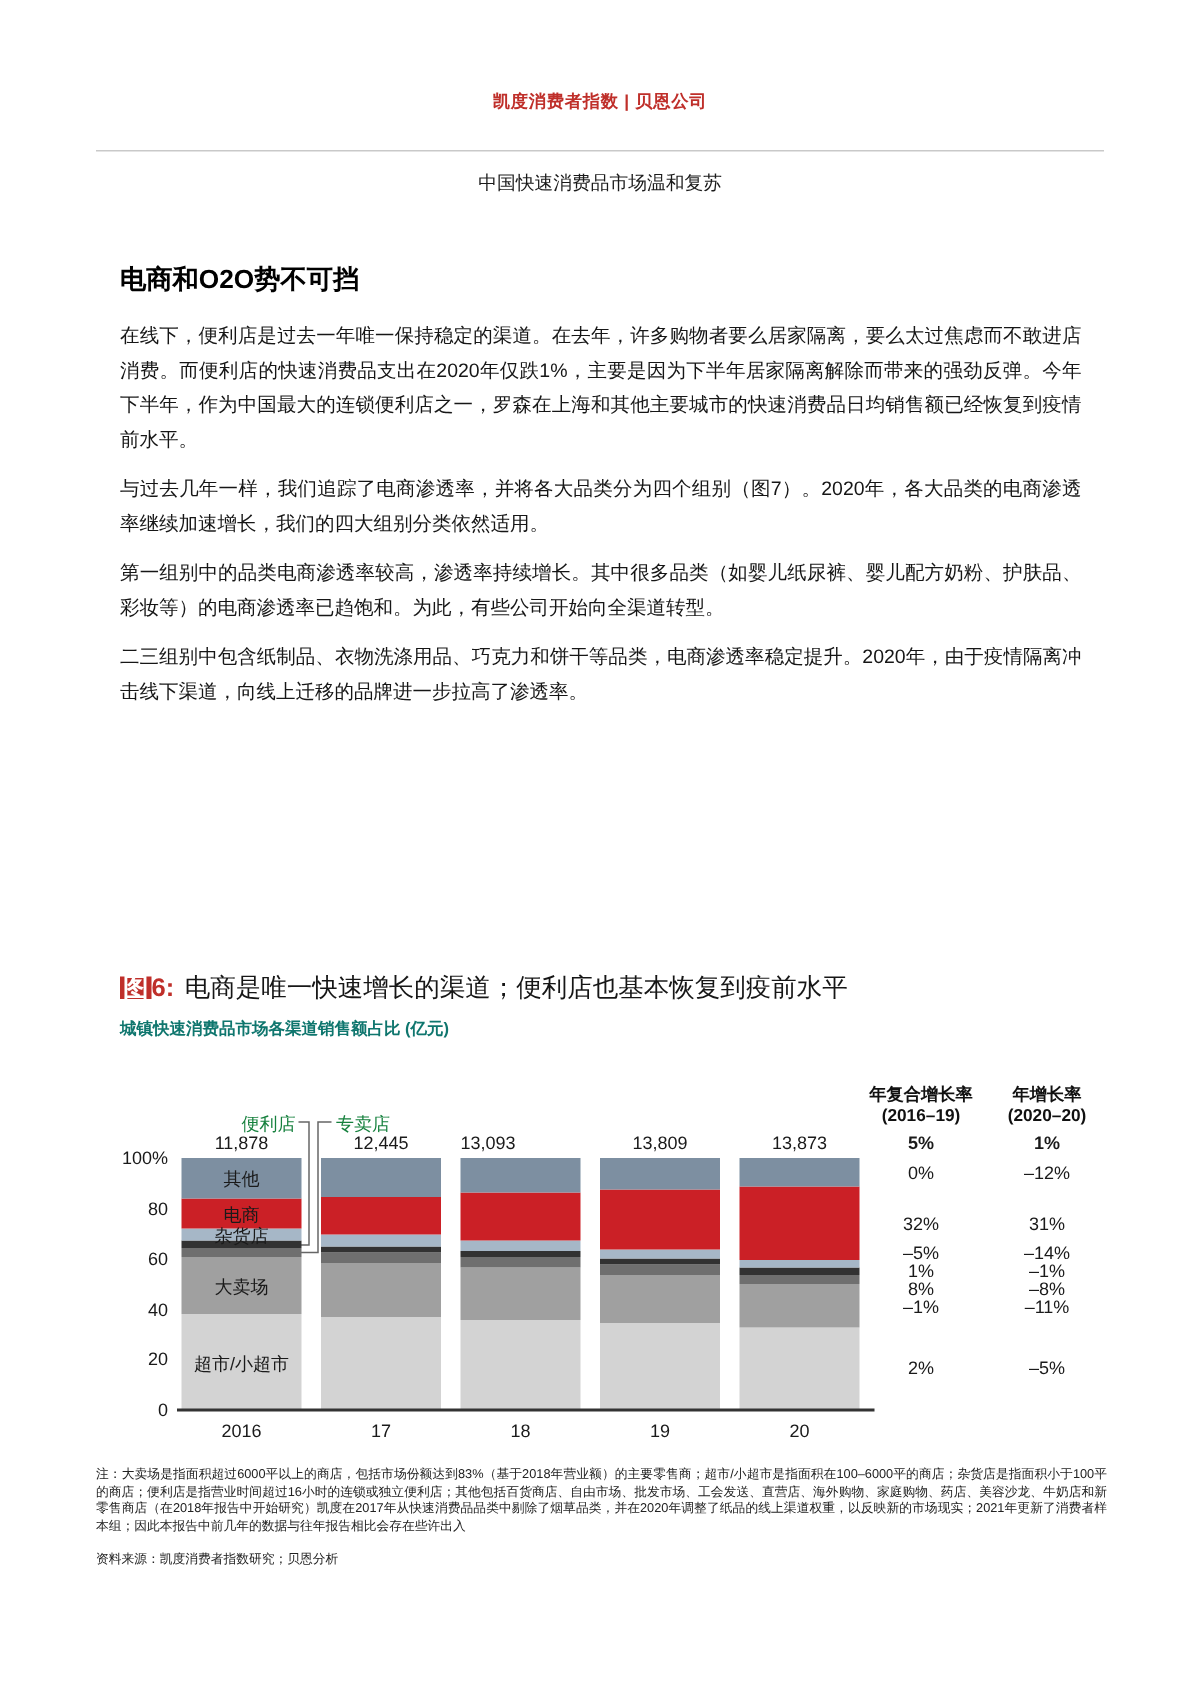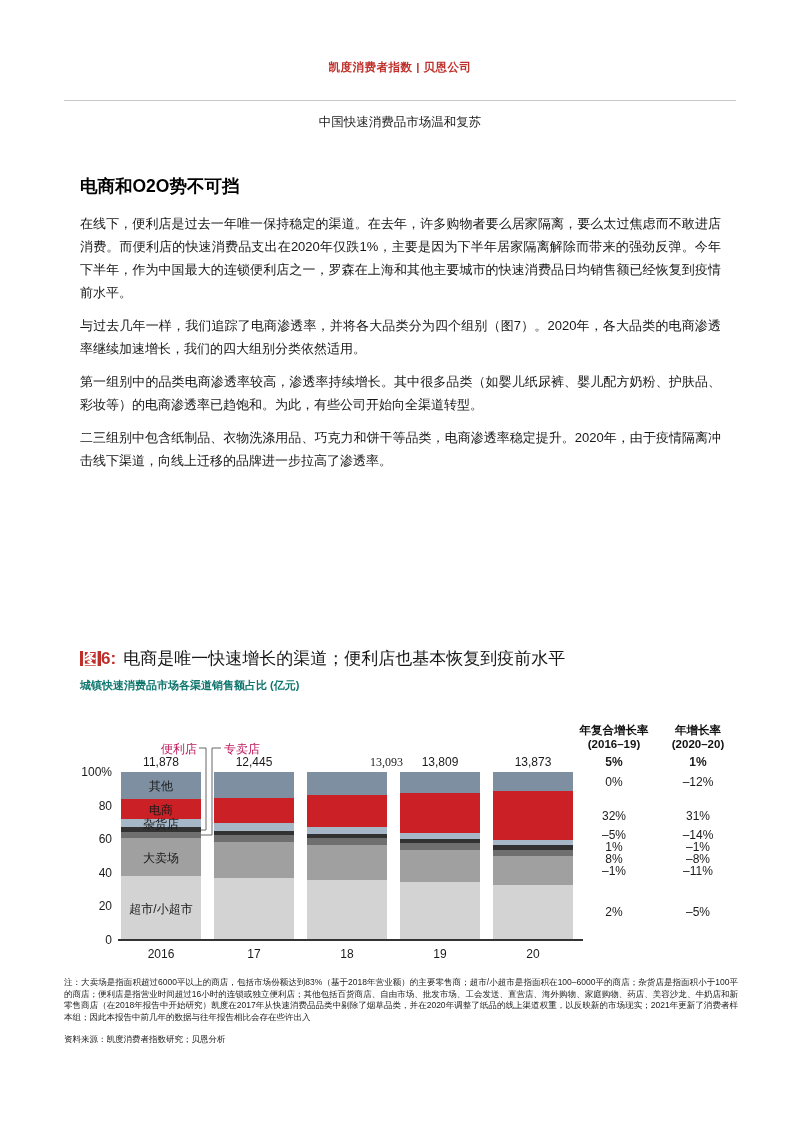--- a/index.html
+++ b/index.html
@@ -13,21 +13,21 @@
   .paras p{margin:0 0 10px 0;font-size:13px;line-height:23px;text-align:justify;color:#161616;}
   .figcap{position:absolute;top:627px;left:80px;font-size:17px;color:#161616;margin-top:20px;}
   .figbox{display:inline-block;color:#fff;font-weight:bold;padding:0 2px;line-height:15px;}
   .fignum{font-weight:bold;margin-right:7px;}
   .charttitle{position:absolute;top:678px;left:80px;font-size:11px;font-weight:bold;color:#0f766e;}
   #chart{position:absolute;top:715px;left:0;width:800px;height:262px;}
   #chart .gen{position:absolute;font-size:12px;color:#1a1a1a;}
   .ghead{position:absolute;top:8px;width:110px;text-align:center;font-weight:bold;font-size:11.5px;line-height:14px;color:#111;}
   .gval{position:absolute;width:110px;text-align:center;font-size:12px;color:#1a1a1a;}
   .bold{font-weight:bold;}
-  .callout{position:absolute;top:26px;font-size:12px;color:#be185d;}
+  .callout{position:absolute;top:26px;font-size:12px;color:#15803d;}
   .co-left{left:140px;width:57px;text-align:right;}
   .co-right{left:224px;}
   .note{position:absolute;top:977px;left:64px;width:674px;font-size:8.5px;line-height:11.5px;color:#222;text-align:justify;}
   .note .src{margin-top:11px;text-align:left;}
   .pageno{position:absolute;top:1065px;left:0;width:100%;text-align:center;font-size:11.5px;color:#333;}
   svg.callines{position:absolute;left:0;top:0;pointer-events:none;}
 </style>
 </head>
 <body>
 
@@ -95,21 +95,21 @@
       <div class="gen" style="left: 214px; top: 57px; width: 80px; height: 26.04px; background: rgb(125, 143, 161);"></div>
       <div class="gen" style="left: 214px; top: 40px; width: 80px; text-align: center;">12,445</div>
       <div class="gen" style="left: 214px; top: 232px; width: 80px; text-align: center;">17</div>
       <div class="gen" style="left: 307px; top: 164.52px; width: 80px; height: 60.48px; background: rgb(211, 211, 211);"></div>
       <div class="gen" style="left: 307px; top: 130.08px; width: 80px; height: 34.44px; background: rgb(160, 160, 160);"></div>
       <div class="gen" style="left: 307px; top: 123.36px; width: 80px; height: 6.72px; background: rgb(111, 111, 111);"></div>
       <div class="gen" style="left: 307px; top: 118.824px; width: 80px; height: 4.536px; background: rgb(50, 50, 50);"></div>
       <div class="gen" style="left: 307px; top: 111.6px; width: 80px; height: 7.224px; background: rgb(166, 183, 199);"></div>
       <div class="gen" style="left: 307px; top: 79.68px; width: 80px; height: 31.92px; background: rgb(203, 32, 38);"></div>
       <div class="gen" style="left: 307px; top: 57px; width: 80px; height: 22.68px; background: rgb(125, 143, 161);"></div>
-      <div class="gen" style="left: 323px; top: 40px; width: 80px; text-align: right; font-family: Liberation Serif, serif;">13,093</div>
+      <div class="gen" style="left: 307px; top: 40px; width: 80px; text-align: left;">13,093</div>
       <div class="gen" style="left: 307px; top: 232px; width: 80px; text-align: center;">18</div>
       <div class="gen" style="left: 400px; top: 167.04px; width: 80px; height: 57.96px; background: rgb(211, 211, 211);"></div>
       <div class="gen" style="left: 400px; top: 135.12px; width: 80px; height: 31.92px; background: rgb(160, 160, 160);"></div>
       <div class="gen" style="left: 400px; top: 128.4px; width: 80px; height: 6.72px; background: rgb(111, 111, 111);"></div>
       <div class="gen" style="left: 400px; top: 123.864px; width: 80px; height: 4.536px; background: rgb(50, 50, 50);"></div>
       <div class="gen" style="left: 400px; top: 118.32px; width: 80px; height: 5.544px; background: rgb(166, 183, 199);"></div>
       <div class="gen" style="left: 400px; top: 78px; width: 80px; height: 40.32px; background: rgb(203, 32, 38);"></div>
       <div class="gen" style="left: 400px; top: 57px; width: 80px; height: 21px; background: rgb(125, 143, 161);"></div>
       <div class="gen" style="left: 400px; top: 40px; width: 80px; text-align: center;">13,809</div>
       <div class="gen" style="left: 400px; top: 232px; width: 80px; text-align: center;">19</div>

